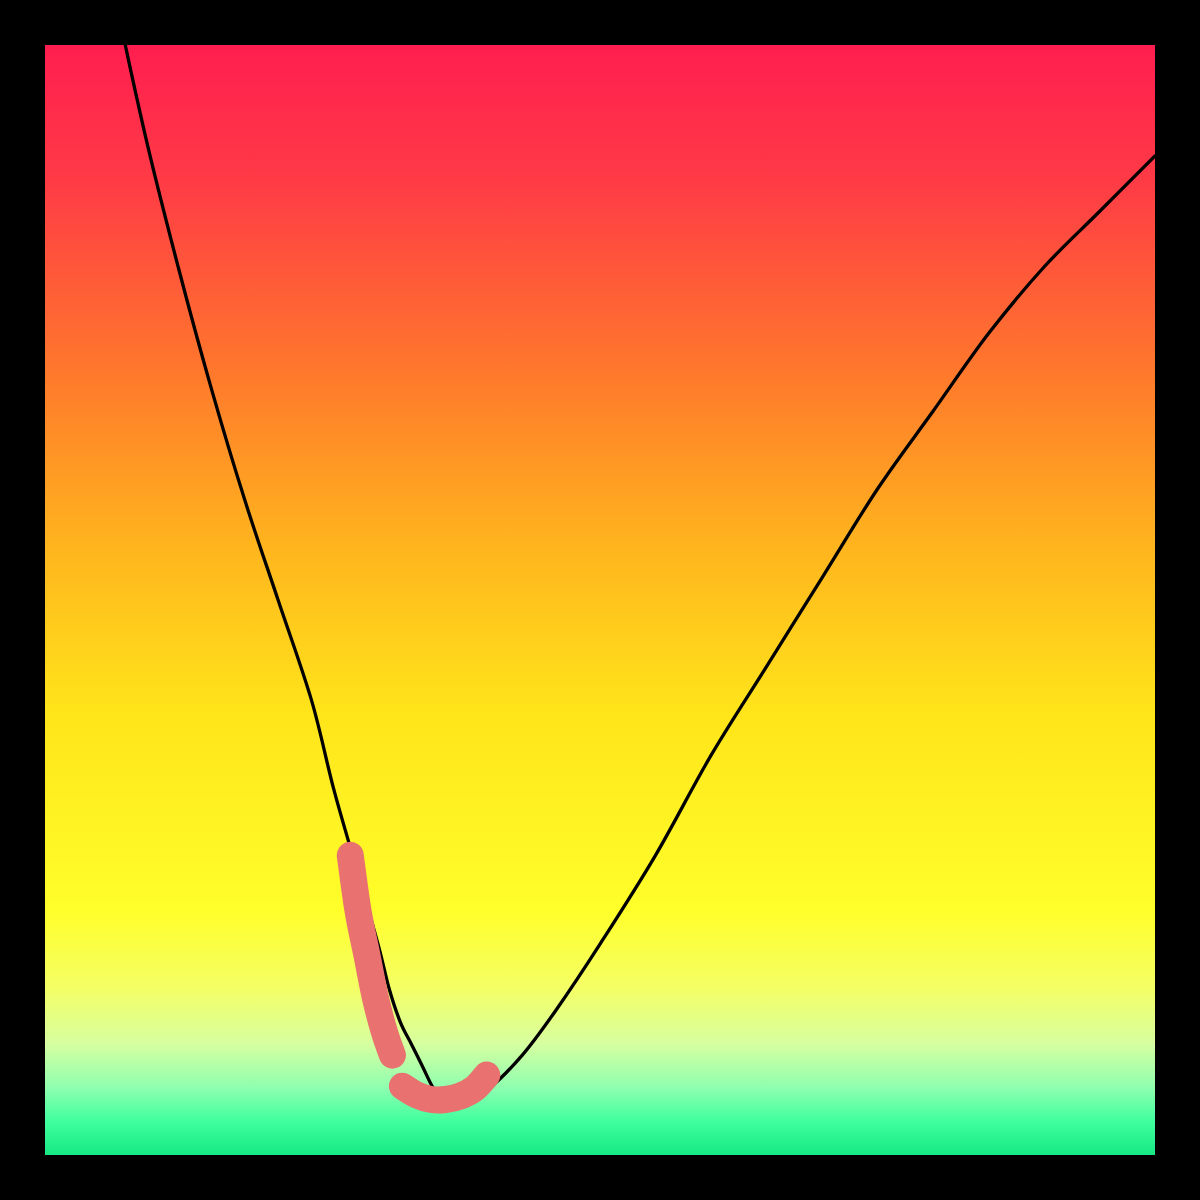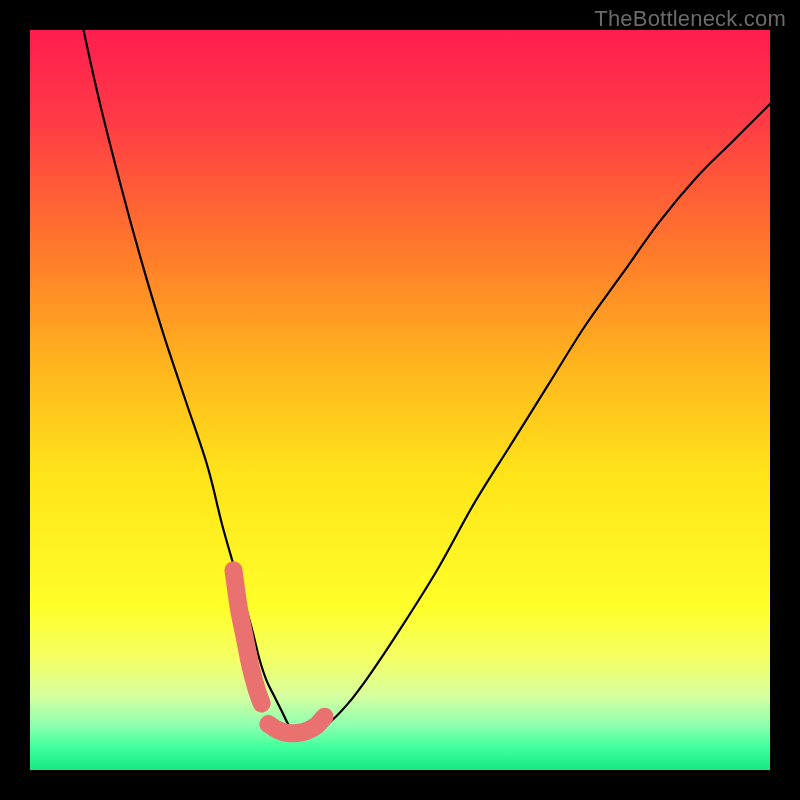--- a/index.html
+++ b/index.html
@@ -41,21 +41,20 @@
     font-size: 22px;
     font-weight: 500;
     letter-spacing: 0.2px;
     user-select: none;
   }
 </style>
 </head>
 <body>
 
 <div class="stage">
-  <div class="watermark">TheBottleneck.com</div>
 
   <div class="plot-area">
     <svg class="gradient" viewBox="0 0 740 740" preserveAspectRatio="none">
       <defs>
         <linearGradient id="bg-grad" x1="0" y1="0" x2="0" y2="1">
             <stop offset="0.00%" stop-color="#ff1e4f"></stop>
             <stop offset="12.00%" stop-color="#ff3a46"></stop>
             <stop offset="30.00%" stop-color="#ff7a2b"></stop>
             <stop offset="45.00%" stop-color="#ffb41e"></stop>
             <stop offset="60.00%" stop-color="#ffe41a"></stop>

